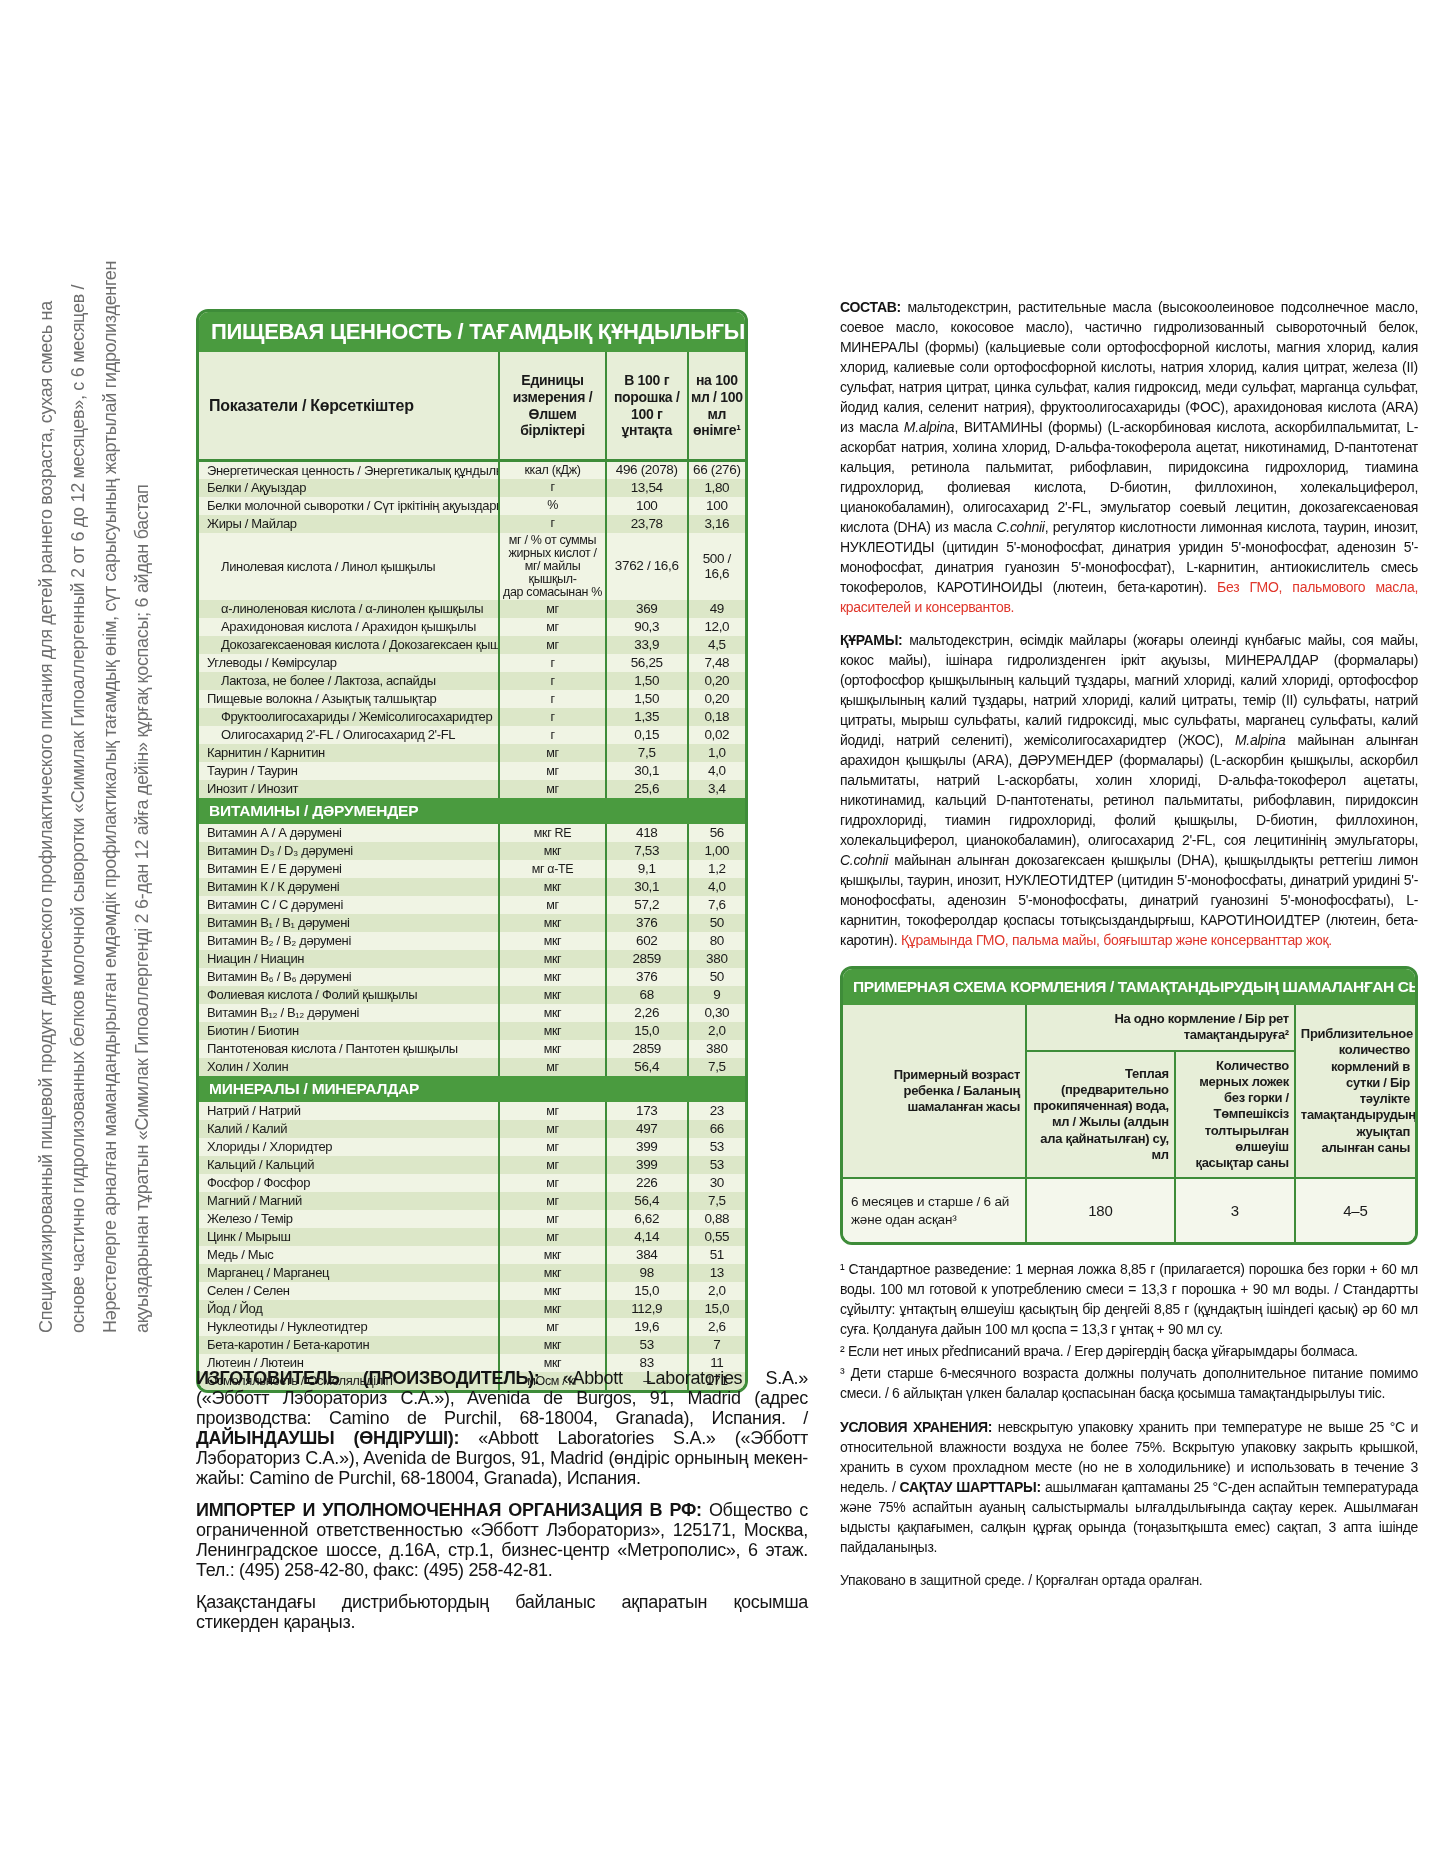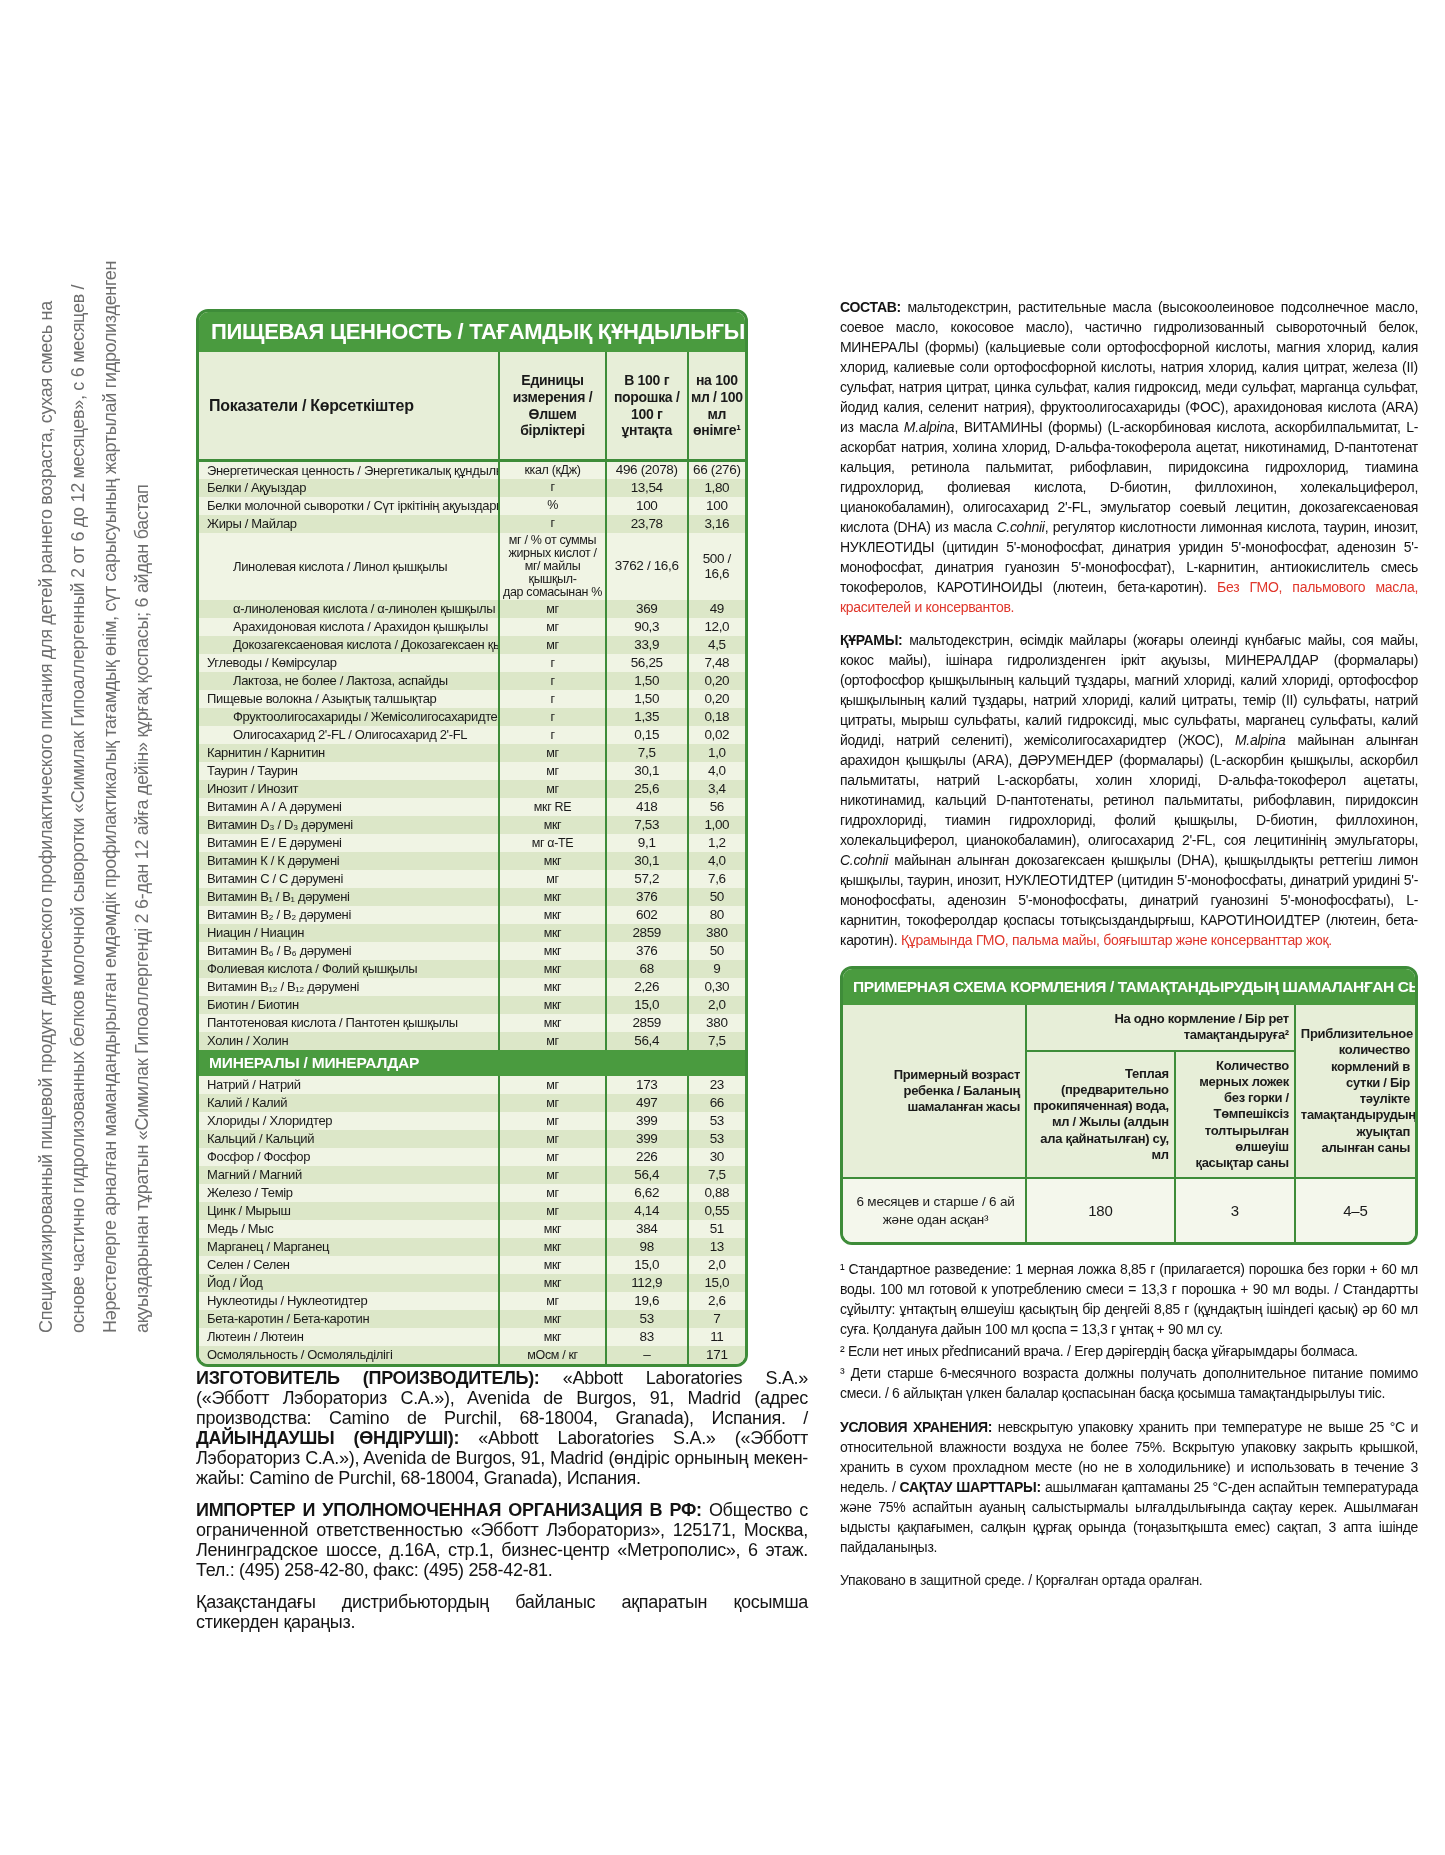--- a/index.html
+++ b/index.html
@@ -55,21 +55,21 @@
     line-height:1.05;letter-spacing:-0.35px;vertical-align:middle;color:var(--ink);
   }
   .ntable tbody tr{background:var(--row-light);}
   .ntable tbody tr.alt{background:var(--row-dark);}
   .ntable tbody tr.sec{background:var(--green);}
   .ntable tbody tr.sec td{
     color:#fff;font-weight:700;text-align:left;font-size:15.5px;
     height:26px;padding-left:10px;letter-spacing:-0.2px;
   }
   .ntable td.lbl{text-align:left;padding-left:8px;white-space:nowrap;overflow:hidden;font-size:13px;}
-  .ntable td.lbl.ind{padding-left:34px;}
+  .ntable td.lbl.ind{padding-left:22px;}
   .ntable td.unit{white-space:pre-line;font-size:12.5px;}
 
   
   .rightcol{position:absolute;left:840px;top:297px;width:578px;}
   .rightcol p.just{
     text-align:justify;font-size:14px;line-height:20px;
     letter-spacing:-0.3px;color:#141414;margin:0 0 13px;
   }
   .rightcol p.note{font-size:14px;line-height:20px;letter-spacing:-0.3px;margin:12px 0 0;}
 
@@ -89,21 +89,21 @@
   }
   .ftable th,.ftable td{border:2px solid var(--green-border);}
   .ftable th:first-child,.ftable td:first-child{border-left:none;}
   .ftable th:last-child,.ftable td:last-child{border-right:none;}
   .ftable tr:last-child td{border-bottom:none;}
   .ftable thead tr:first-child th{border-top:none;}
   .ftable td{
     background:#F4F7EC;font-size:15px;padding:10px 5px;text-align:center;
     vertical-align:middle;letter-spacing:-0.2px;height:64px;
   }
-  .ftable td.age{text-align:center;padding-left:8px;font-size:13.5px;line-height:1.3;}
+  .ftable td.age{text-align:left;padding-left:8px;font-size:13.5px;line-height:1.3;}
 
   
   .bottomleft{position:absolute;left:196px;top:1368px;width:612px;}
   .bottomleft p{
     font-size:18px;line-height:20px;letter-spacing:-0.3px;margin:0 0 12px;
     text-align:justify;color:#141414;
   }
 </style>
 </head>
 <body>
@@ -227,20 +227,23 @@
           <td class="c2 unit">мг</td>
           <td class="c3">30,1</td>
           <td class="c4">4,0</td>
         </tr>
         <tr class="alt">
           <td class="lbl">Инозит / Инозит</td>
           <td class="c2 unit">мг</td>
           <td class="c3">25,6</td>
           <td class="c4">3,4</td>
         </tr>
+        <tr class="sec">
+          <td colspan="4">ВИТАМИНЫ / ДӘРУМЕНДЕР</td>
+        </tr>
         <tr>
           <td class="lbl">Витамин А / А дәрумені</td>
           <td class="c2 unit">мкг RE</td>
           <td class="c3">418</td>
           <td class="c4">56</td>
         </tr>
         <tr class="alt">
           <td class="lbl">Витамин D₃ / D₃ дәрумені</td>
           <td class="c2 unit">мкг</td>
           <td class="c3">7,53</td>

